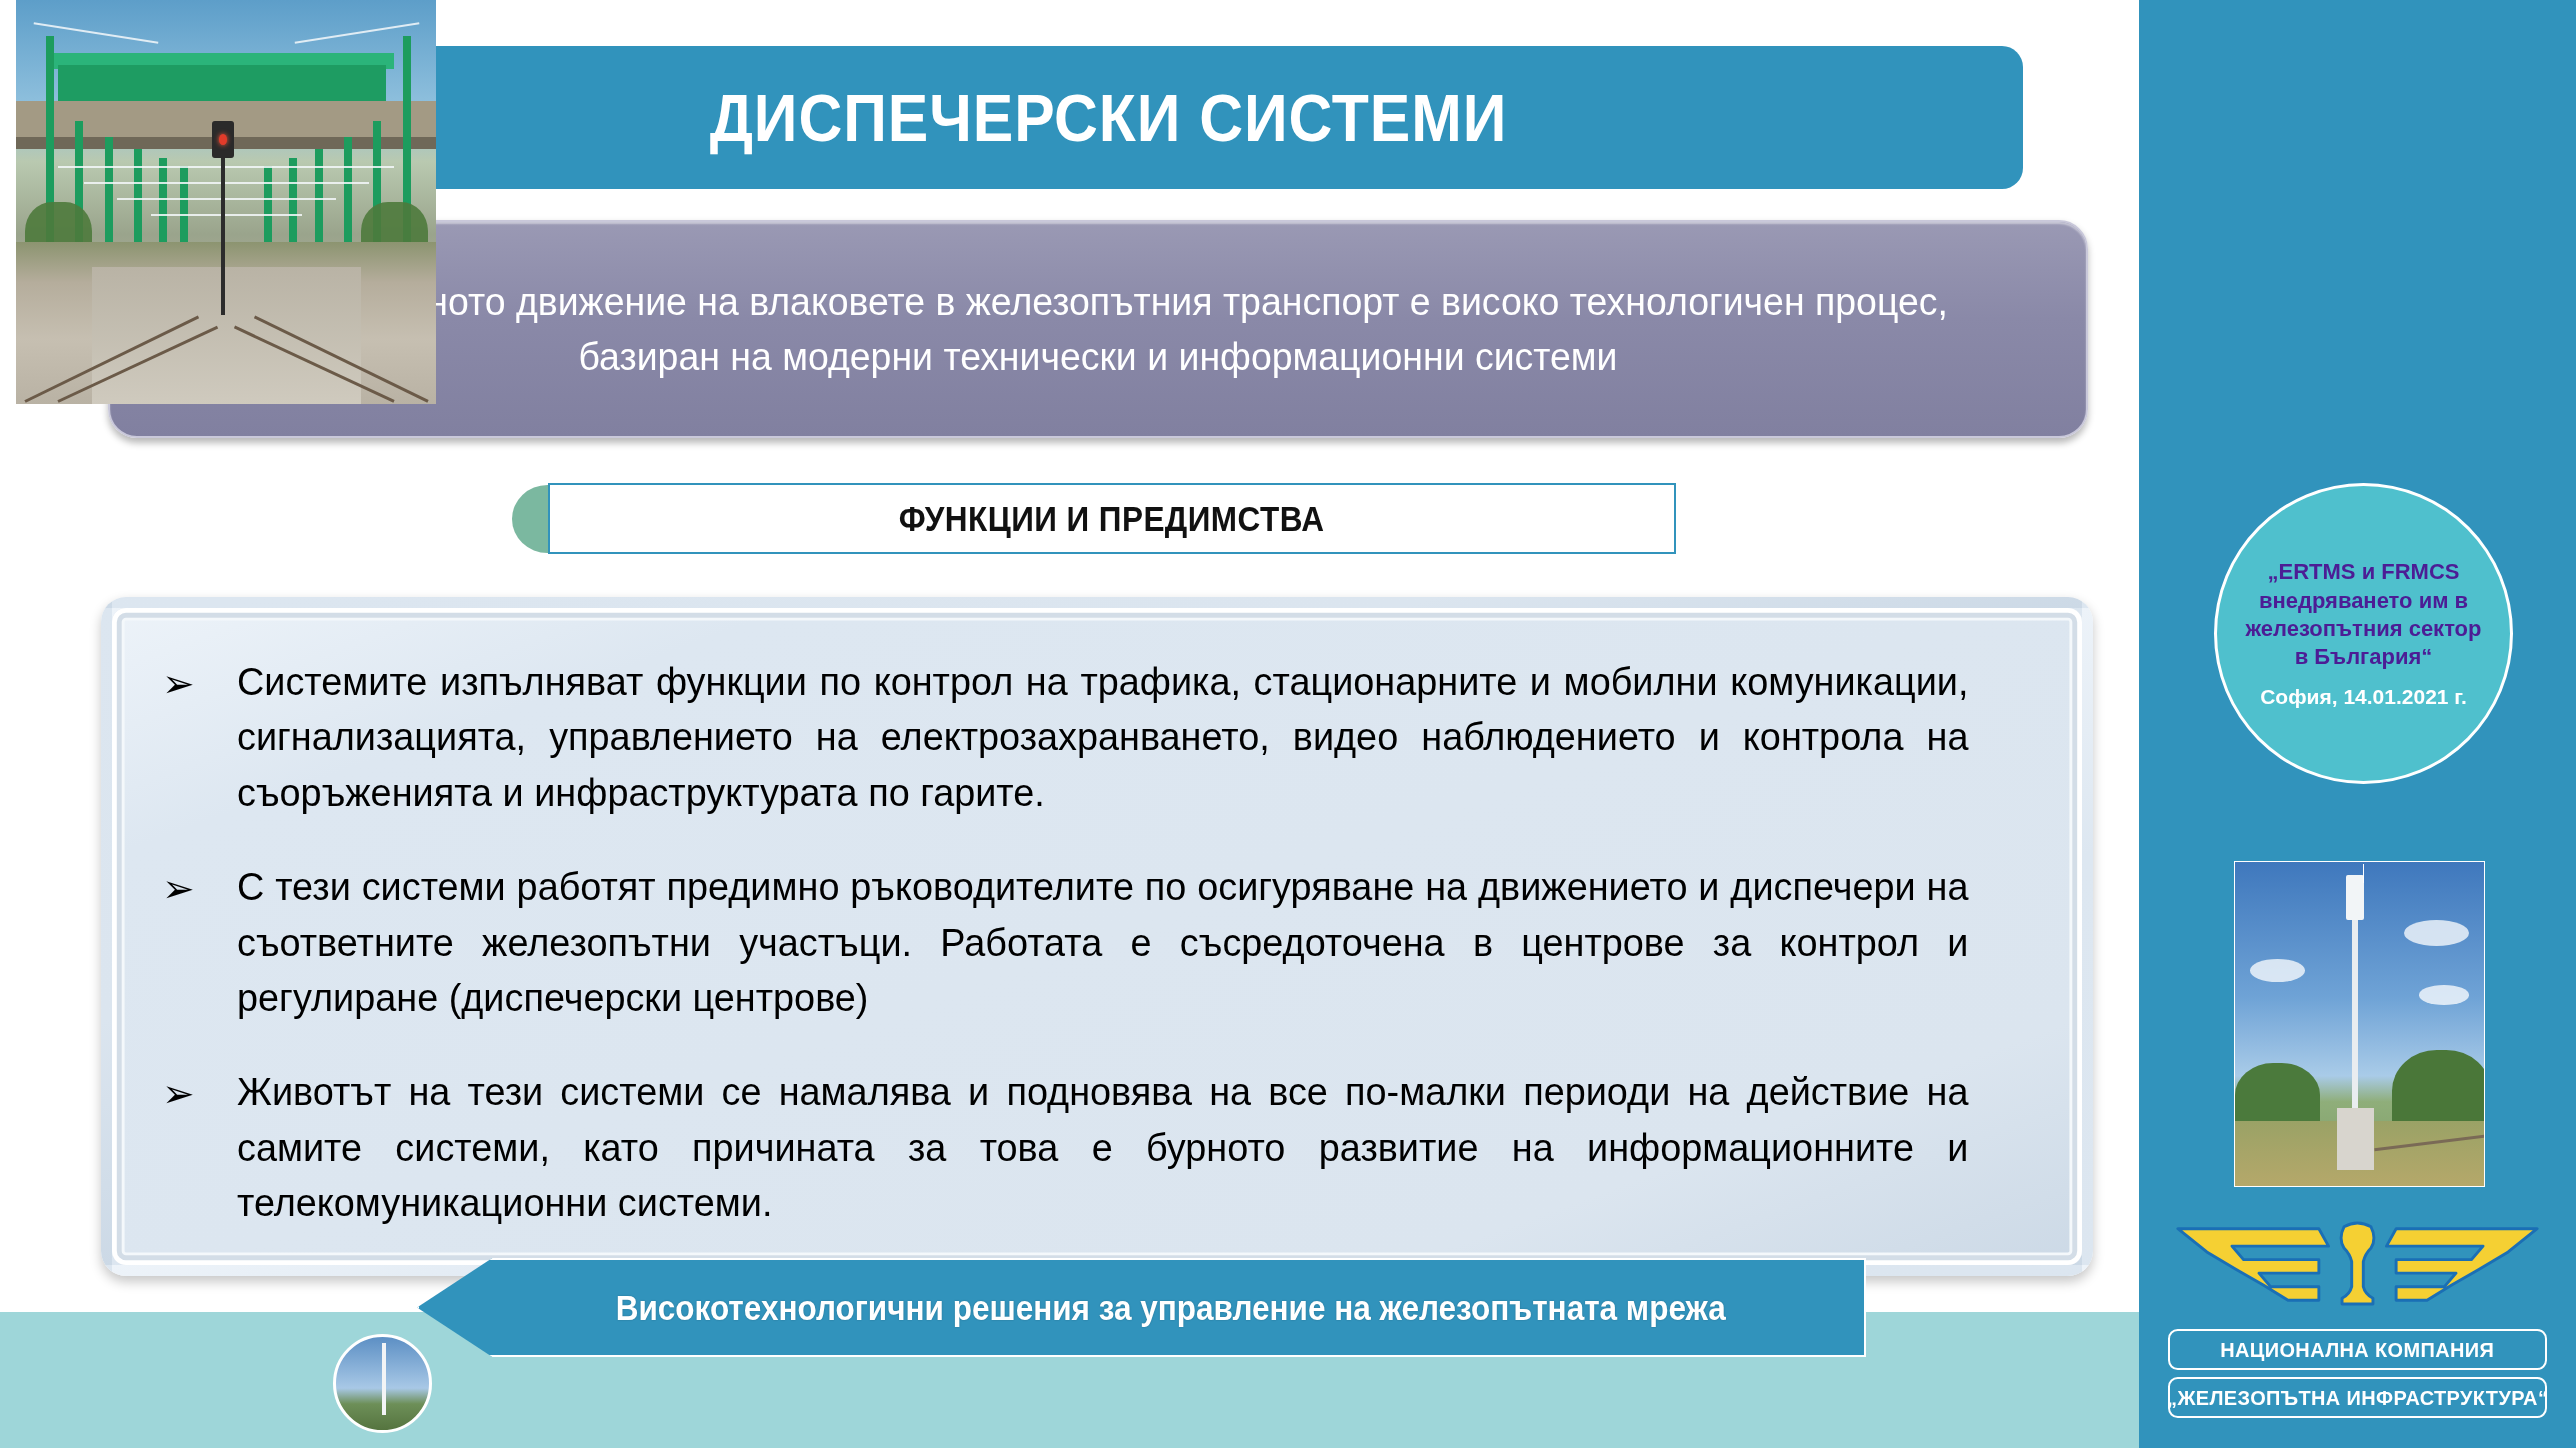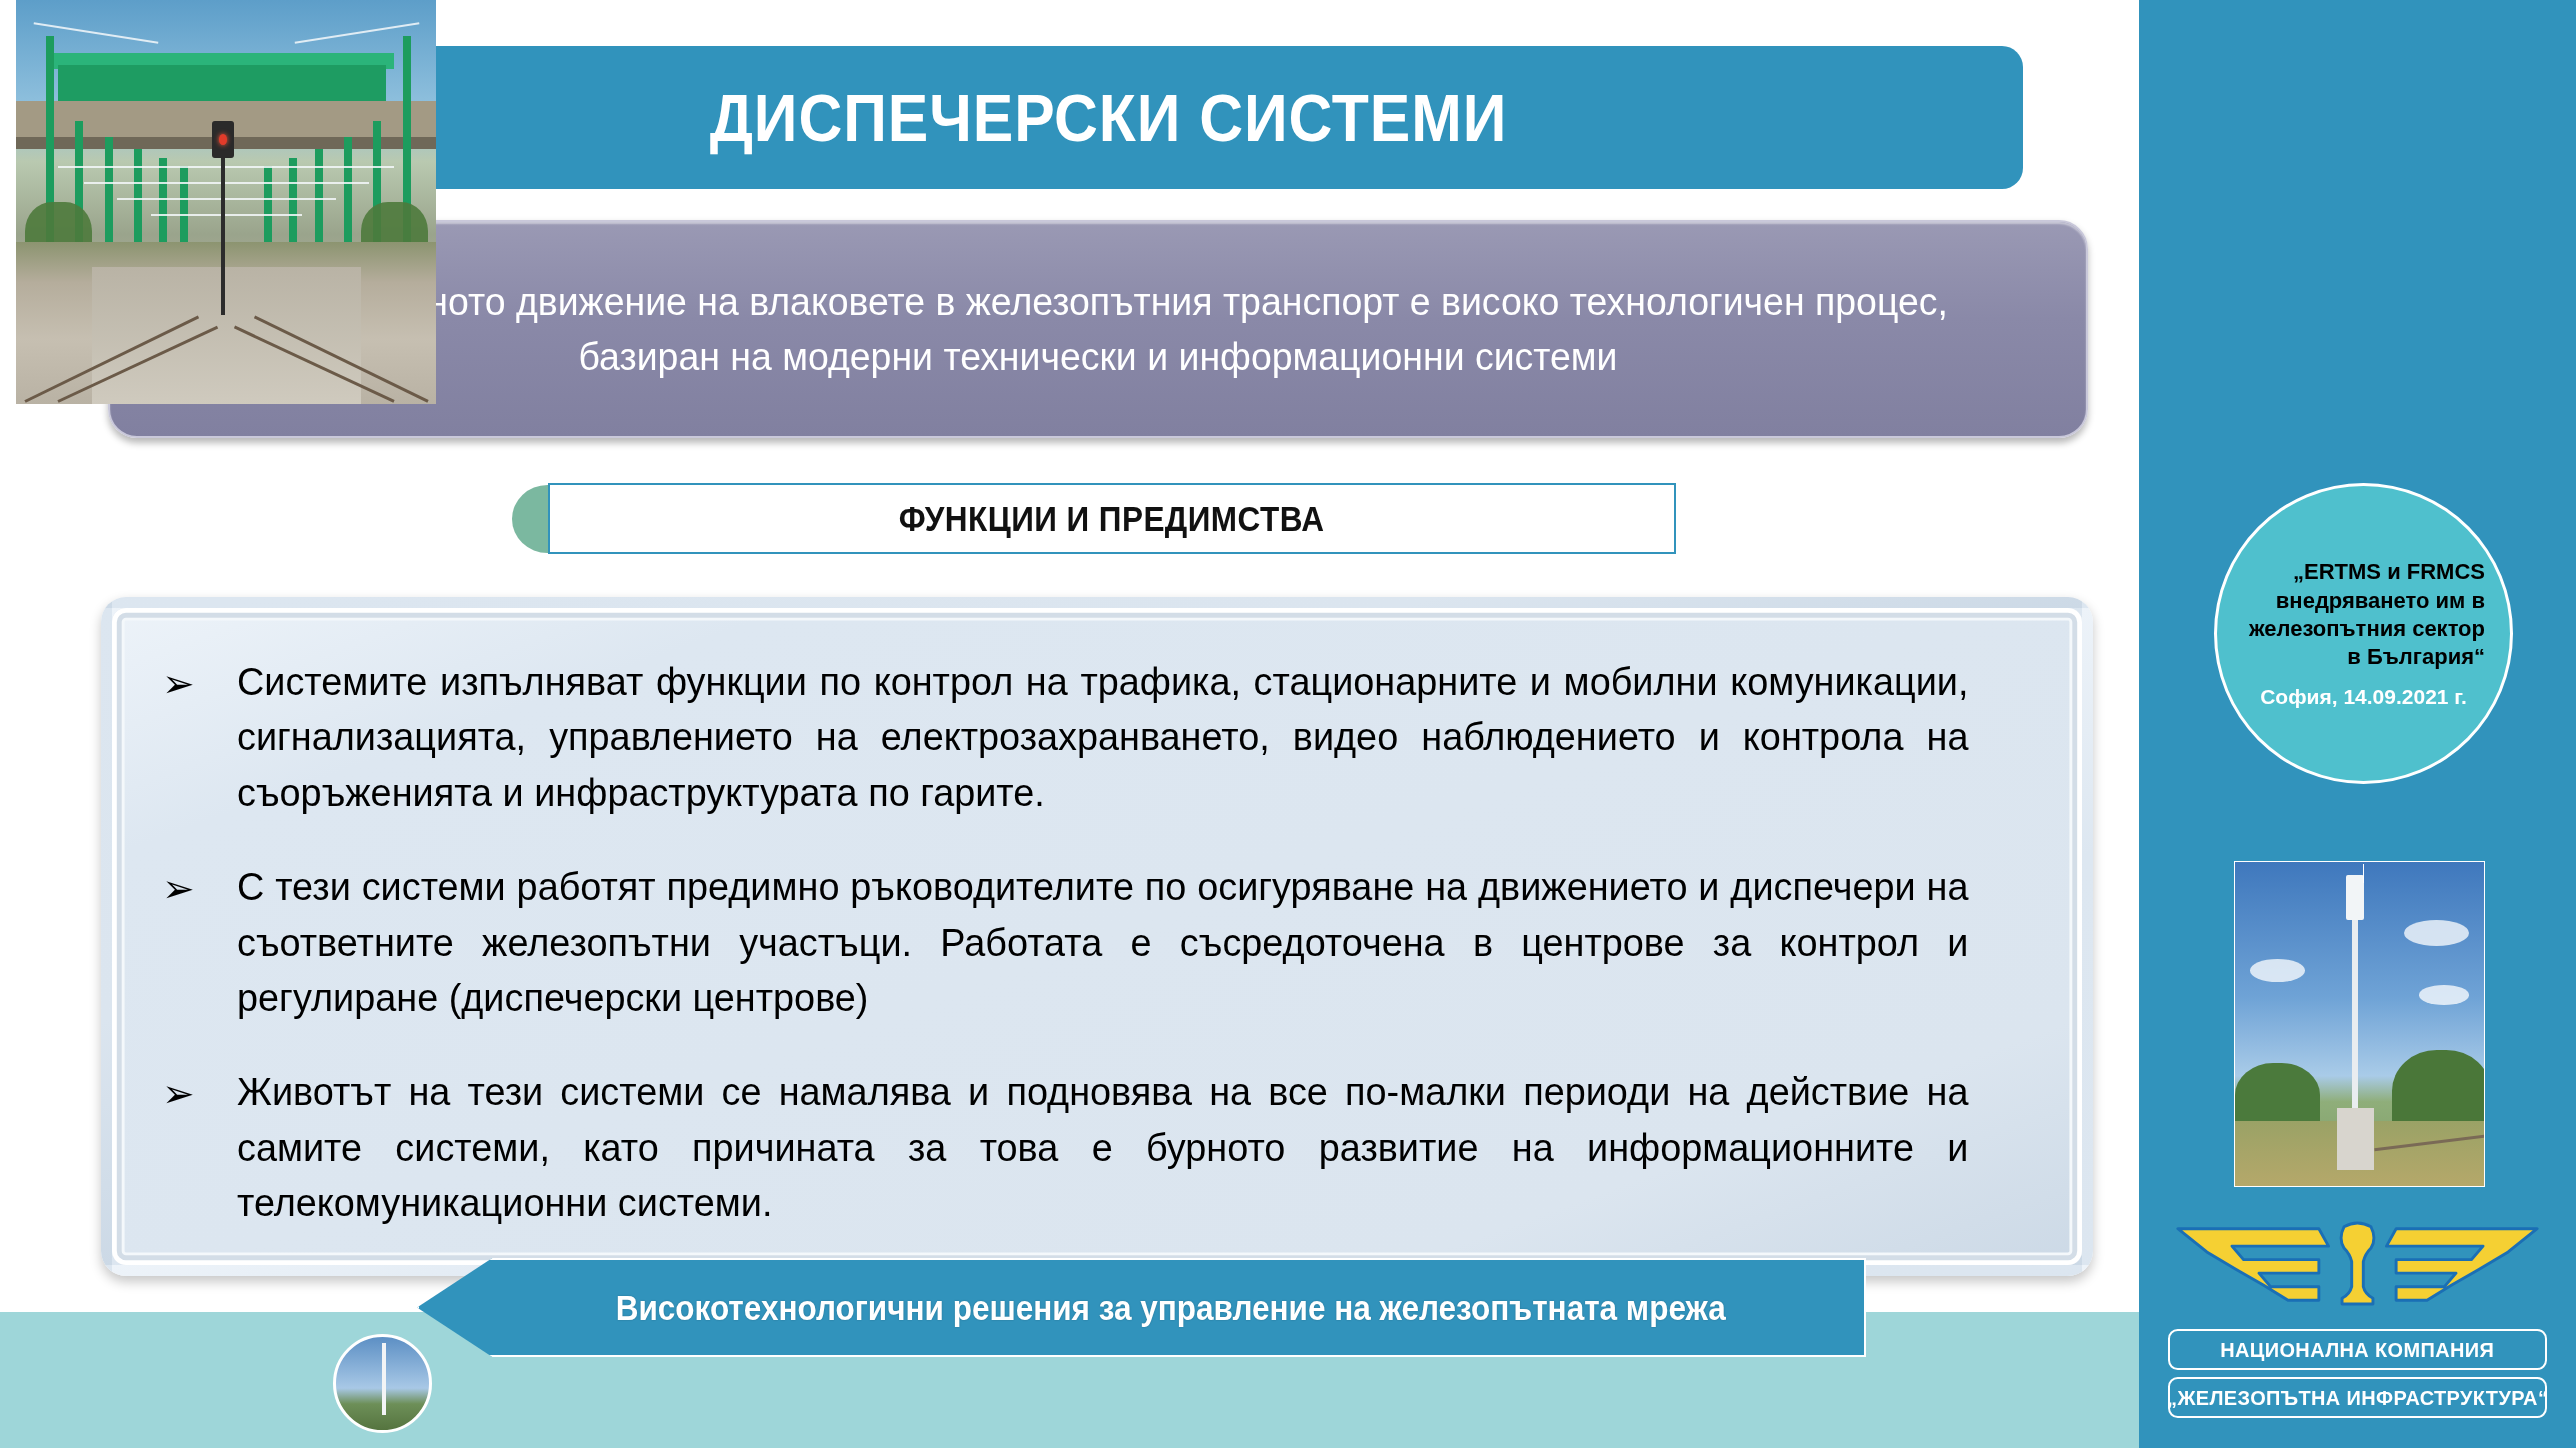--- a/index.html
+++ b/index.html
@@ -137,23 +137,22 @@
   .pr-trees { position:absolute; top:50%; width:16%; height:18%; background:#4e7a3c; border-radius:40% 40% 10% 10%; opacity:0.9; }
 
   
   #oval-bubble {
     position:absolute; left:2214px; top:483px; width:299px; height:301px;
     background:#4fc0cd; border:3.9px solid #ffffff; border-radius:50%;
     display:flex; flex-direction:column; align-items:center; justify-content:center;
     padding:0 25px; text-align:center;
   }
   #oval-title {
-    color:#000000; font-size:22px; font-weight:bold; line-height:1.28;
+    color:#4c1d95; font-size:22px; font-weight:bold; line-height:1.28;
     font-family:"Liberation Sans", sans-serif;
-    text-align:right;
   }
   #oval-date {
     color:#ffffff; font-size:21px; font-weight:bold; margin-top:13.5px;
     font-family:"Liberation Sans", sans-serif;
   }
 
   
   #photo-tower {
     position:absolute; left:2234px; top:861px; width:251px; height:326px;
     overflow:hidden; border:1.9px solid #ffffff;
@@ -268,21 +267,21 @@
     <div class="pr-trackR" style="right:2%;  top:99%; width:46%; transform:rotate(26deg);"></div>
     <div class="pr-trackR" style="right:10%; top:99%; width:42%; transform:rotate(25deg);"></div>
 
     <div class="pr-signal-pole"></div>
     <div class="pr-signal-head"></div>
     <div class="pr-signal-red"></div>
   </div>
 
   <div id="oval-bubble">
     <div id="oval-title">„ERTMS и FRMCS внедряването им в железопътния сектор в България“</div>
-    <div id="oval-date">София, 14.09.2021 г.</div>
+    <div id="oval-date">София, 14.01.2021 г.</div>
   </div>
 
   <div id="photo-tower">
     <div class="pt-cloud" style="left:6%; top:30%; width:22%; height:7%;"></div>
     <div class="pt-cloud" style="left:68%; top:18%; width:26%; height:8%;"></div>
     <div class="pt-cloud" style="left:74%; top:38%; width:20%; height:6%;"></div>
     <div class="pt-treeL"></div>
     <div class="pt-treeR"></div>
     <div class="pt-grass"></div>
     <div class="pt-rail"></div>

